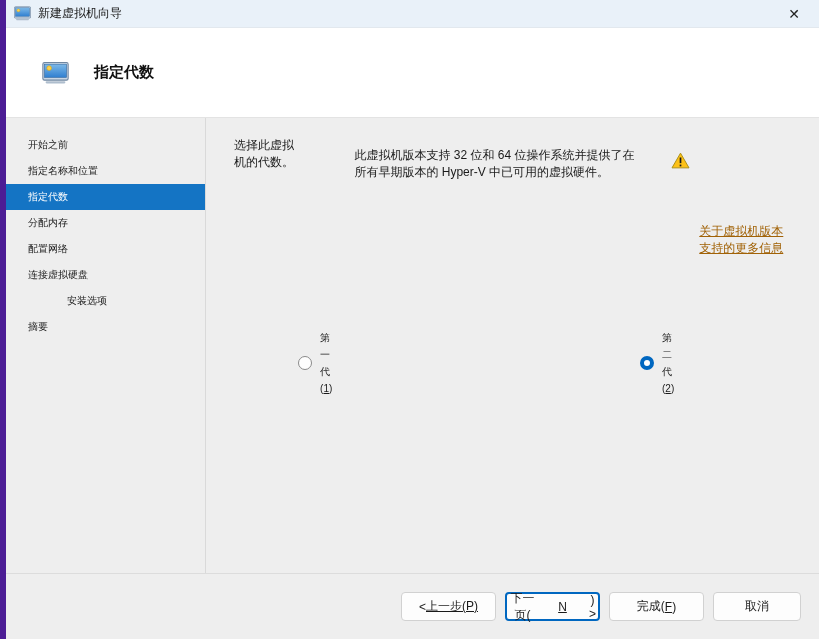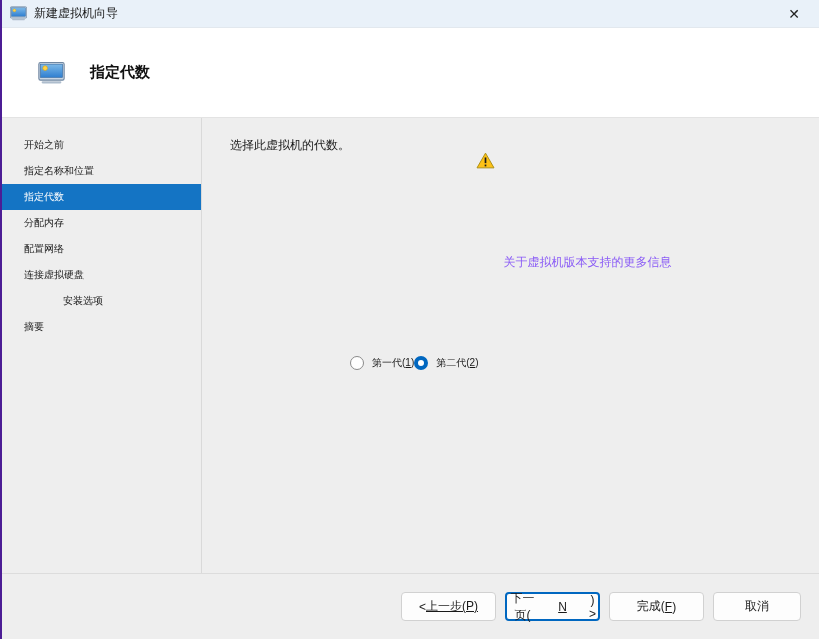--- a/index.html
+++ b/index.html
@@ -1,20 +1,20 @@
 <!DOCTYPE html>
 <html><head>
 <meta charset="utf-8">
 <style>
   * { margin:0; padding:0; box-sizing:border-box; }
   html,body { background:#cfcfcf; }
   body { font-family:"Liberation Sans", sans-serif; }
   .window{
     position:relative; width:819px; height:639px;
-    background:#eeeeee; border-left:2px solid #4c1d95;
+    background:#eeeeee; border-left:6px solid #4c1d95;
     display:flex; flex-direction:column; overflow:hidden;
     color:#1a1a1a;
   }
   
   .titlebar{
     height:28px; background:#e9f1f9; border-bottom:1px solid #e2e8ee;
     display:flex; align-items:center; padding:0 8px; flex:0 0 auto;
   }
   .titlebar .win-icon{ width:17px; height:15px; margin-right:7px; flex:0 0 auto; }
   .titlebar .title-text{ font-size:12px; color:#1a1a1a; }
@@ -52,21 +52,21 @@
     width:14px; height:14px; border-radius:50%; flex:0 0 auto;
     border:1px solid #8a8a8a; background:#fefefe; margin-right:8px;
   }
   .radio.checked{ border:4.5px solid #0067c0; background:#ffffff; }
   .option-label{ font-size:10px; }
   .option-desc{ margin:10px 0 4px 22px; color:#1a1a1a; }
   .ak{ text-decoration:underline; }
   .warning-row{ display:flex; align-items:flex-start; margin-top:16px; }
   .warn-icon{ width:19px; height:17px; margin:-1px 9px 0 -3px; flex:0 0 auto; }
   .link{
-    margin-top:117px; color:#8b5cf6; 
+    margin-top:86px; color:#a16207; text-decoration:underline;
     font-size:12px; align-self:flex-start; cursor:pointer;
   }
   
   .footer{
     flex:0 0 auto; height:66px; border-top:1px solid #dcdcdc;
     display:flex; align-items:center; justify-content:flex-end;
     padding-right:18px; gap:9px; background:#eeeeee;
   }
   .btn{
     min-width:88px; width:95px; height:29px; border-radius:4px;
@@ -128,20 +128,21 @@
       <div class="side-item">摘要</div>
     </div>
 
     <div class="main">
       <div class="prompt">选择此虚拟机的代数。</div>
 
       <div class="option-row">
         <span class="radio"></span>
         <span class="option-label"><span>第一代(</span><span class="ak">1</span><span>)</span></span>
       </div>
+      <div class="option-desc">此虚拟机版本支持 32 位和 64 位操作系统并提供了在所有早期版本的 Hyper-V 中已可用的虚拟硬件。</div>
 
       <div class="option-row">
         <span class="radio checked"></span>
         <span class="option-label"><span>第二代(</span><span class="ak">2</span><span>)</span></span>
       </div>
 
       <div class="warning-row">
         <svg class="warn-icon" viewBox="0 0 20 18">
           <path d="M10 1.2 L19 16.8 H1 Z" fill="#fdc116" stroke="#a98c12" stroke-width="1"></path>
           <rect x="9.1" y="5.8" width="1.8" height="6" fill="#1a1a1a"></rect>

